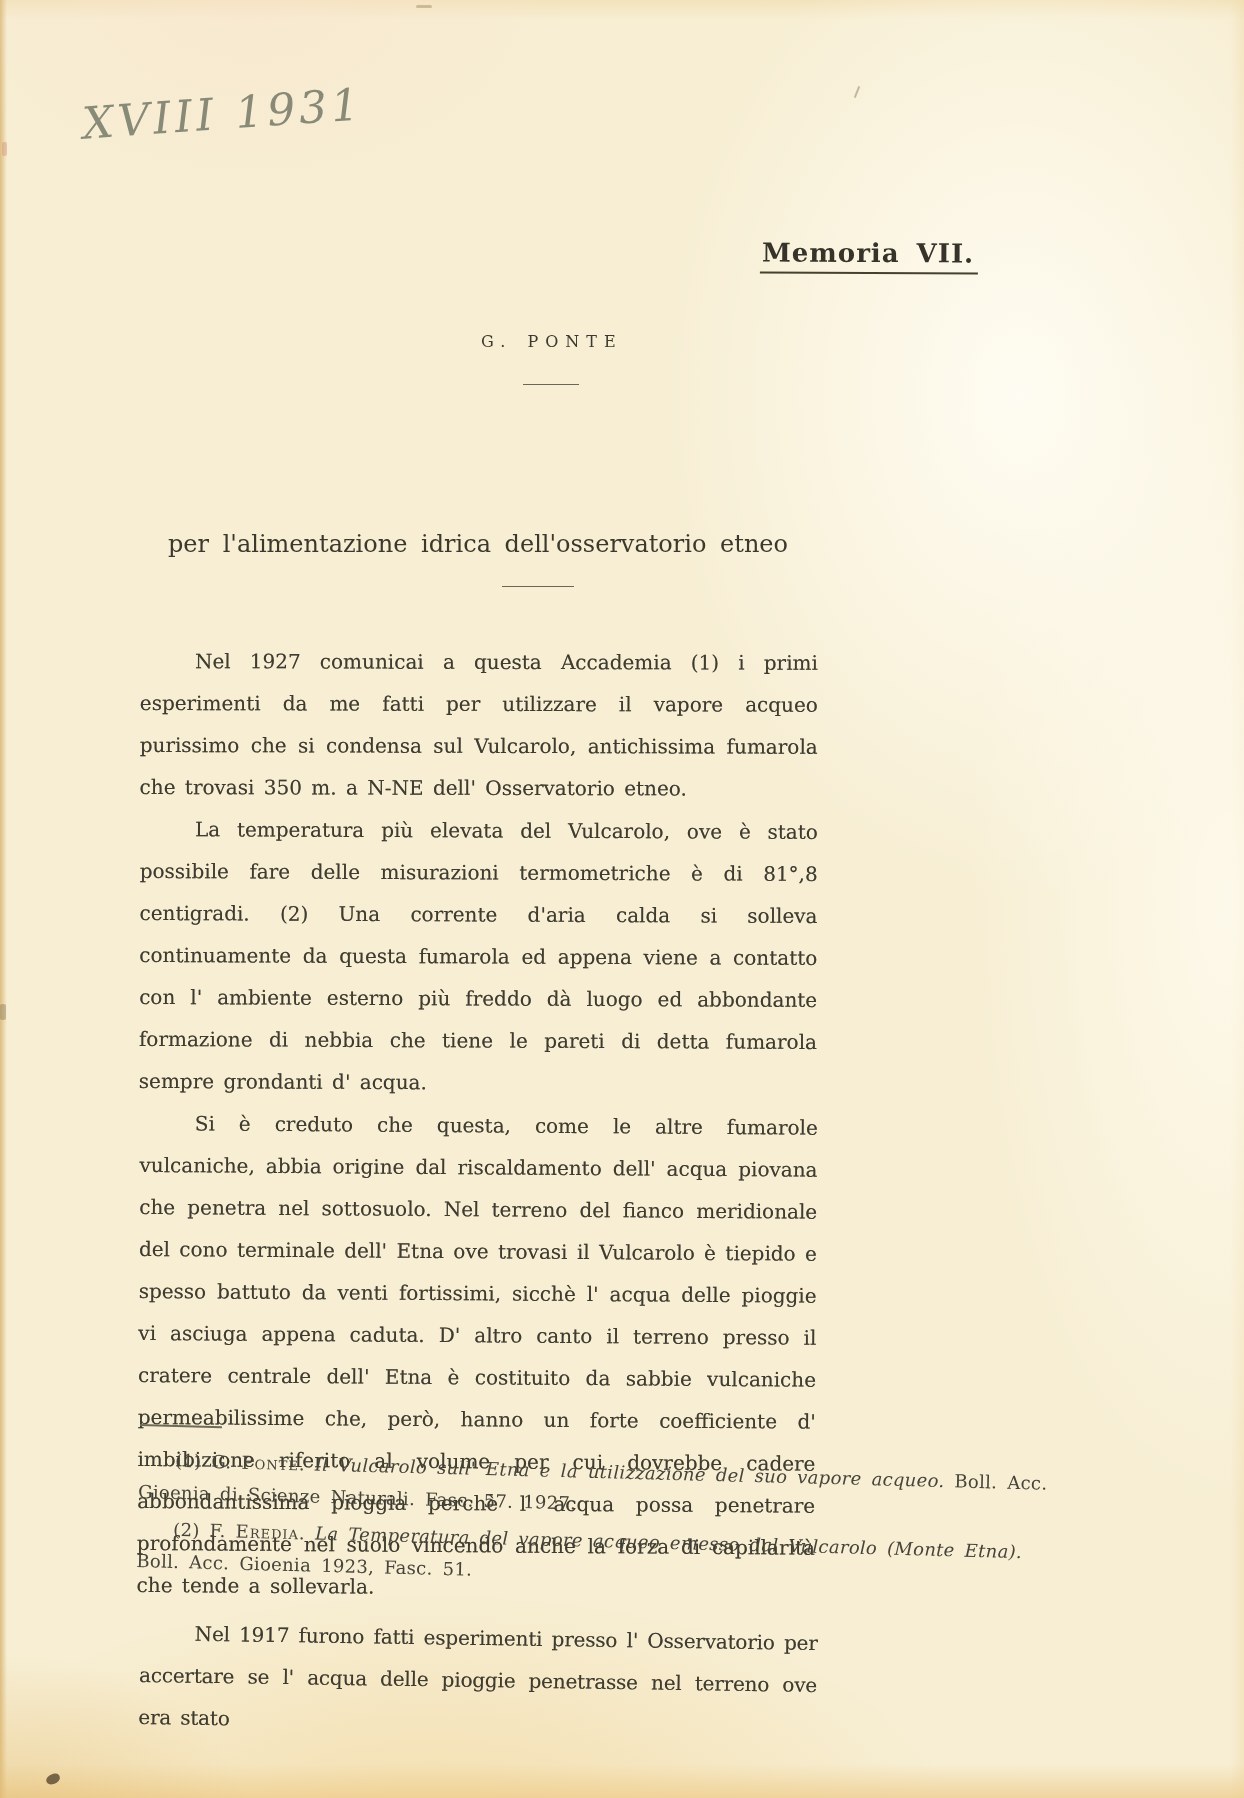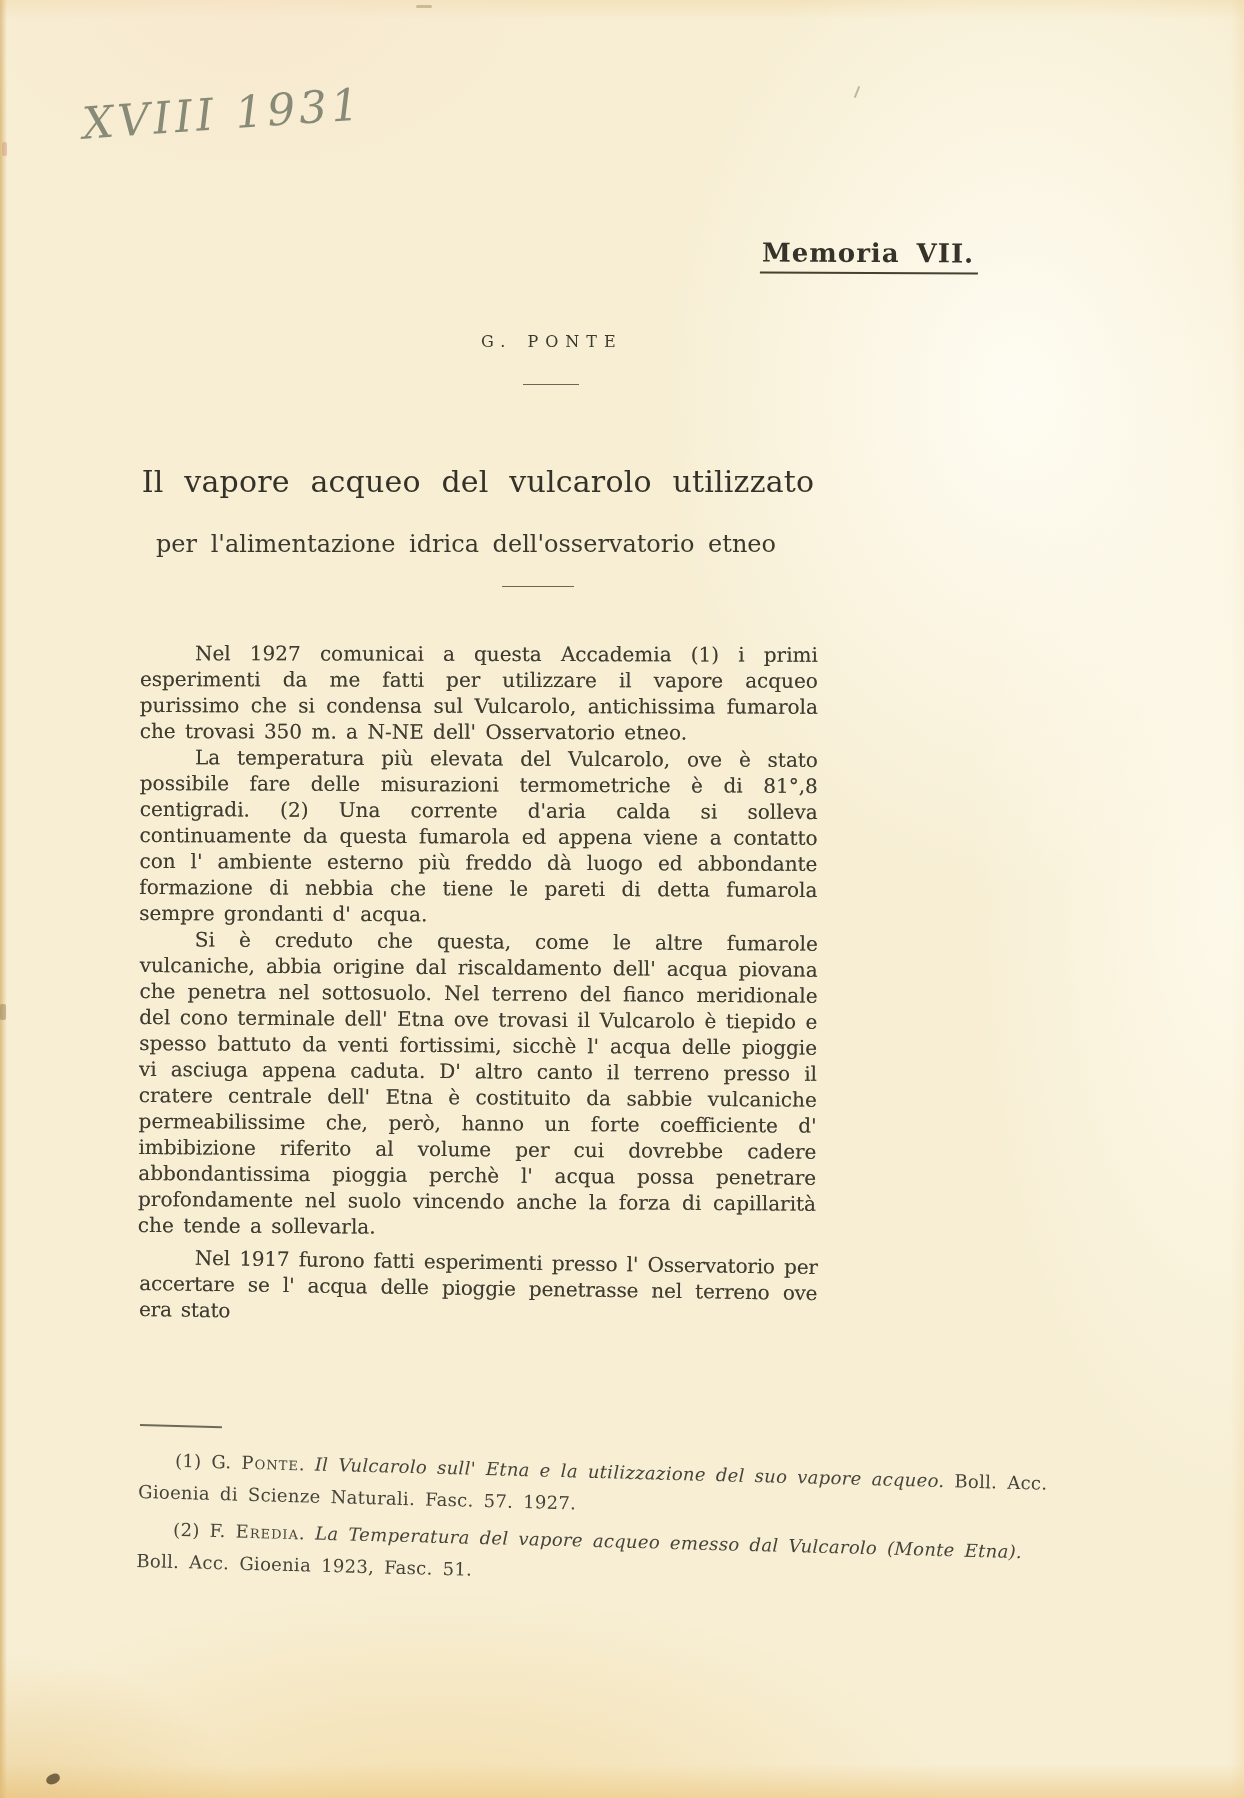--- a/index.html
+++ b/index.html
@@ -89,21 +89,21 @@
     width: 716px;
     text-align: center;
     font-size: 30px;
     word-spacing: 11px;
     letter-spacing: 0.2px;
     color: #343128;
   }
 
   .doc-subtitle {
     position: absolute;
-    left: 108px;
+    left: 120px;
     top: 530px;
     width: 716px;
     text-align: center;
     font-size: 24px;
     word-spacing: 6px;
     color: #3b382e;
   }
 
   .subtitle-rule {
     position: absolute;
@@ -114,21 +114,21 @@
     background: #6b6655;
   }
 
   
   .bodytext {
     position: absolute;
     left: 140px;
     top: 640px;
     width: 678px;
     font-size: 20px;
-    line-height: 26px;
+    line-height: 42px;
     word-spacing: 3px;
     color: #3e3b30;
     text-shadow: 0 0 0.5px rgba(62,59,48,0.5);
   }
   .bodytext p {
     margin: 0;
     text-align: justify;
     text-indent: 55px;
     transform-origin: 0 0;
   }
@@ -220,21 +220,20 @@
   <div class="tick-mark"></div>
   <div class="speck-bl"></div>
 
   <div class="handnote">XVIII 1931</div>
 
   <div class="memoria">Memoria VII.</div>
 
   <div class="author">G. PONTE</div>
   <div class="author-rule"></div>
 
-  <div class="doc-title">Il vapore acqueo del vulcarolo utilizzato</div>
   <div class="doc-subtitle">per l'alimentazione idrica dell'osservatorio etneo</div>
   <div class="subtitle-rule"></div>
 
   <div class="bodytext ink">
     <p class="pr1">Nel 1927 comunicai a questa Accademia (1) i primi esperimenti da me fatti per utilizzare il vapore acqueo purissimo che si condensa sul Vulcarolo, antichissima fumarola che trovasi 350 m. a N-NE dell' Osservatorio etneo.</p>
     <p class="pr2">La temperatura più elevata del Vulcarolo, ove è stato possibile fare delle misurazioni termometriche è di 81°,8 centigradi. (2) Una corrente d'aria calda si solleva continuamente da questa fumarola ed appena viene a contatto con l' ambiente esterno più freddo dà luogo ed abbondante formazione di nebbia che tiene le pareti di detta fumarola sempre grondanti d' acqua.</p>
     <p class="pr3">Si è creduto che questa, come le altre fumarole vulcaniche, abbia origine dal riscaldamento dell' acqua piovana che penetra nel sottosuolo. Nel terreno del fianco meridionale del cono terminale dell' Etna ove trovasi il Vulcarolo è tiepido e spesso battuto da venti fortissimi, sicchè l' acqua delle pioggie vi asciuga appena caduta. D' altro canto il terreno presso il cratere centrale dell' Etna è costituito da sabbie vulcaniche permeabilissime che, però, hanno un forte coefficiente d' imbibizione riferito al volume per cui dovrebbe cadere abbondantissima pioggia perchè l' acqua possa penetrare profondamente nel suolo vincendo anche la forza di capillarità che tende a sollevarla.</p>
     <p class="pr4">Nel 1917 furono fatti esperimenti presso l' Osservatorio per accertare se l' acqua delle pioggie penetrasse nel terreno ove era stato</p>
   </div>
 

